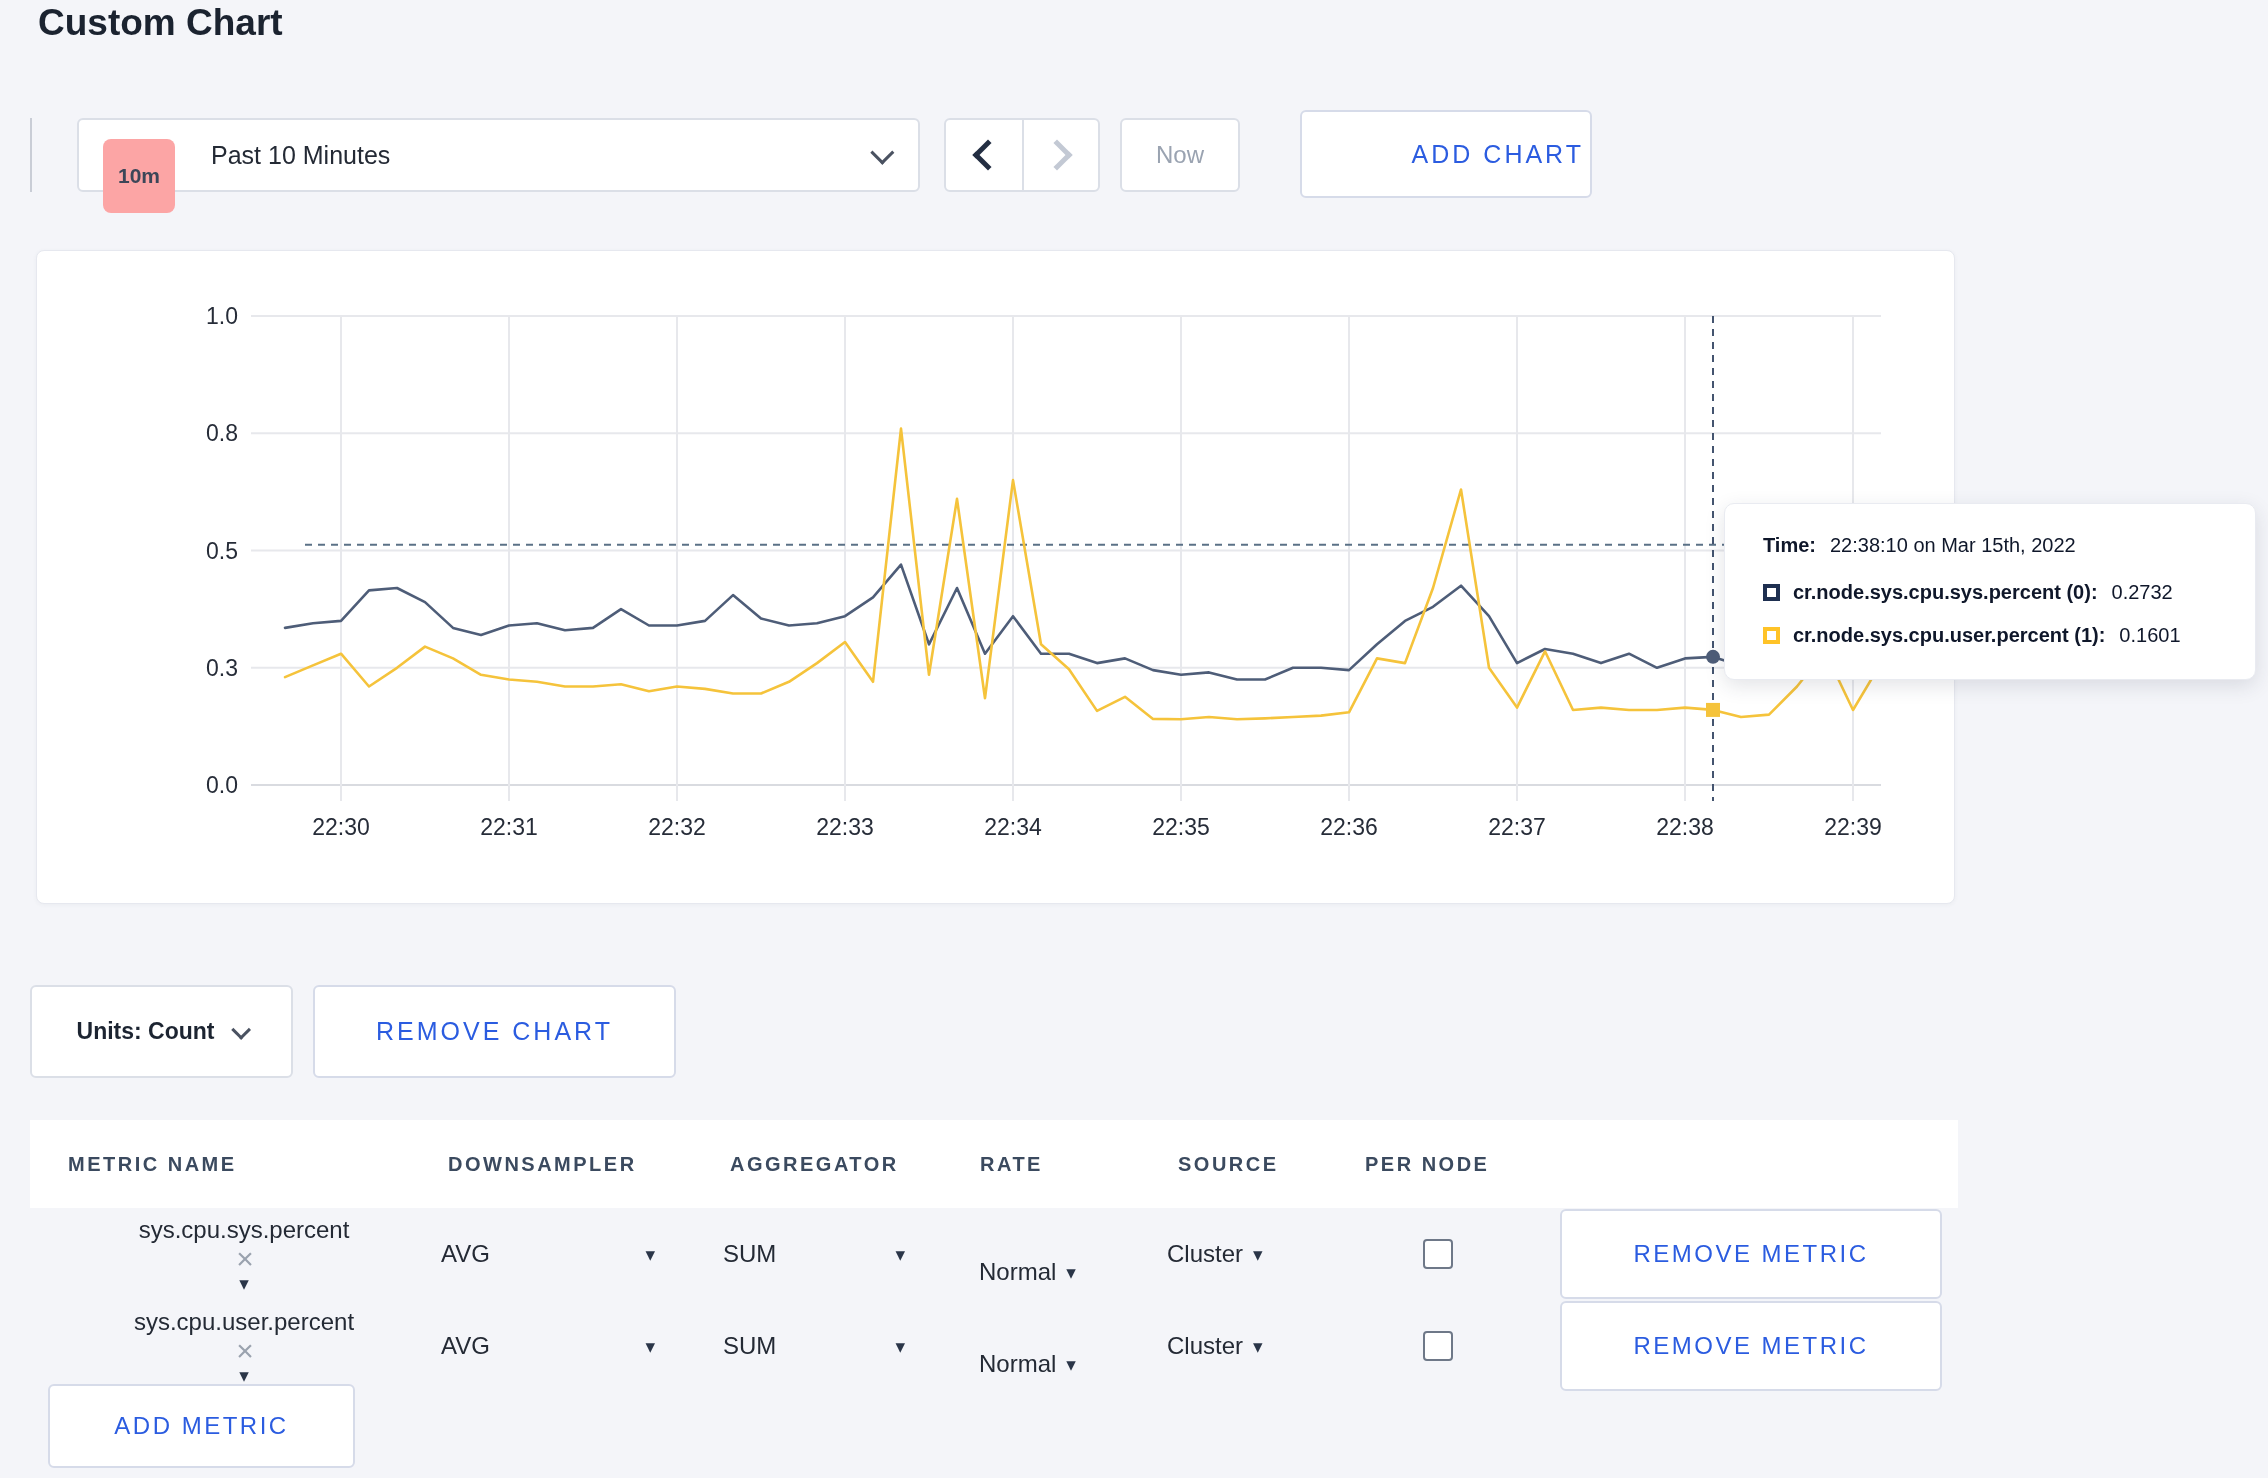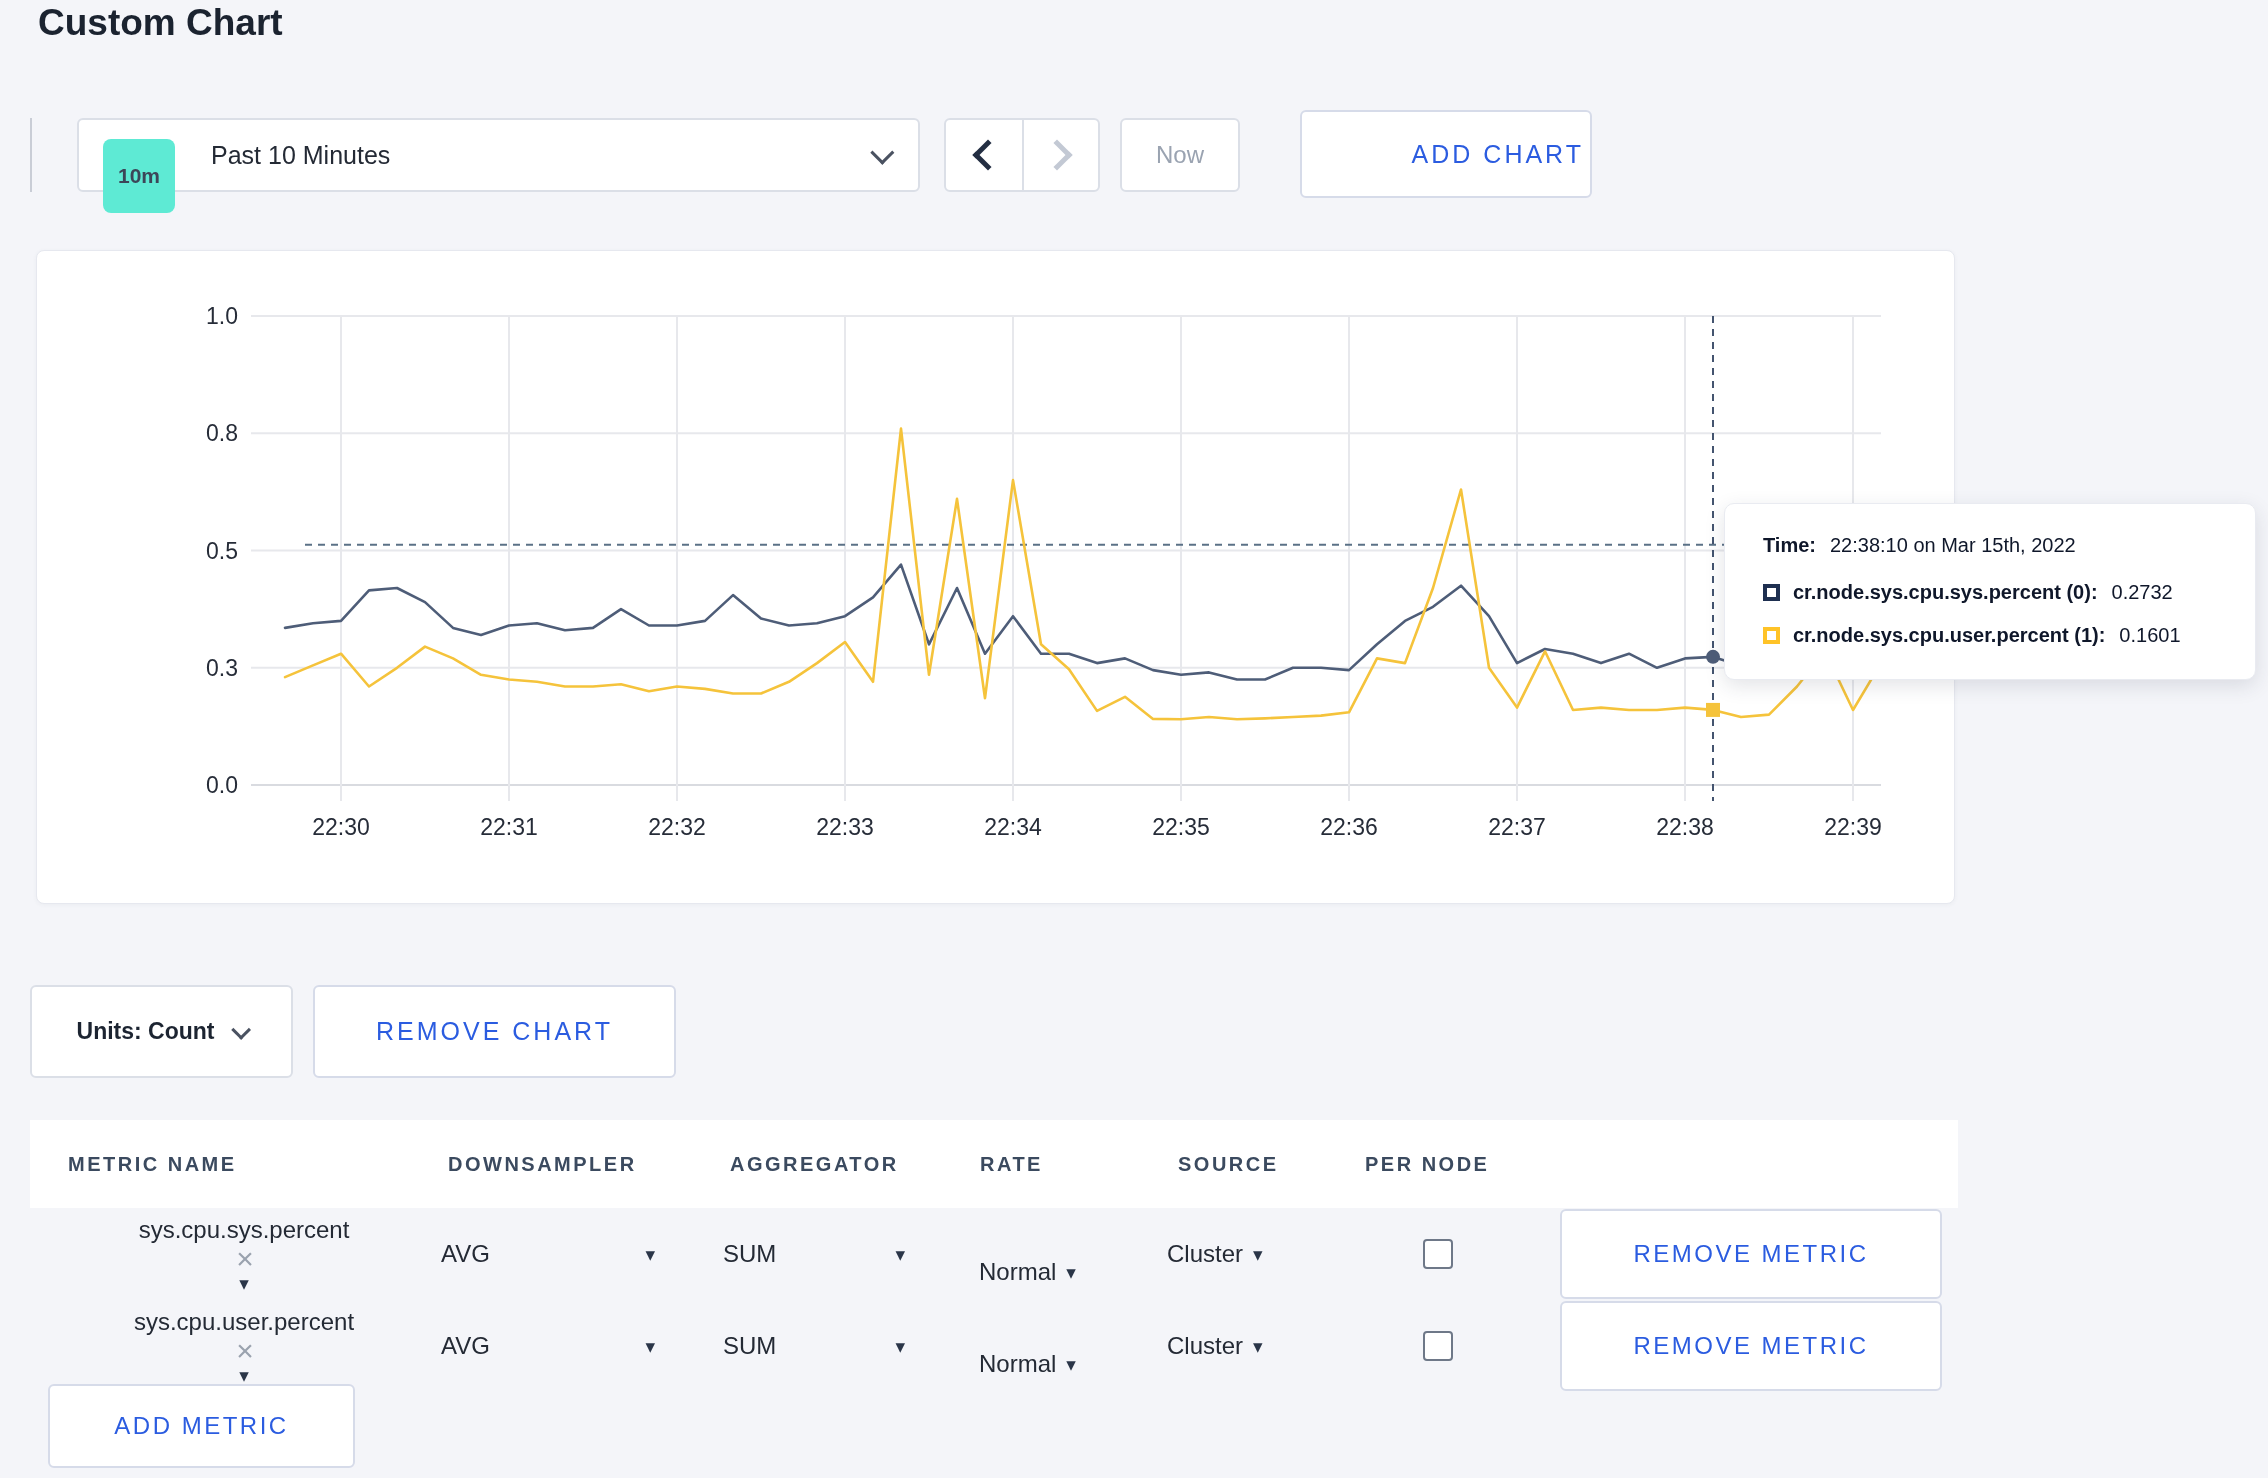--- a/index.html
+++ b/index.html
@@ -8,21 +8,21 @@
     background:#f4f5f9;font-family:"Liberation Sans",sans-serif;color:#242a35;
   }
   
   .page-title{position:absolute;left:38px;top:2px;font-size:37px;font-weight:600;color:#1b2330;margin:0;}
   .toolbar-rule{position:absolute;left:30px;top:118px;width:2px;height:74px;background:#c9cdd6;}
   .range-select{
     position:absolute;left:77px;top:118px;width:843px;height:74px;background:#fff;
     border:2px solid #dbdfe7;border-radius:6px;display:flex;align-items:center;box-sizing:border-box;
     padding:0 30px 0 24px;cursor:pointer;
   }
-  .range-badge{background:#5eead4;border-radius:8px;padding:25px 15px;font-size:21px;font-weight:700;color:#3c4658;margin-top:42px;}
+  .range-badge{background:#fca5a5;border-radius:8px;padding:25px 15px;font-size:21px;font-weight:700;color:#3c4658;margin-top:42px;}
   .range-label{font-size:25px;margin-left:36px;color:#242a35;}
   .chevron-down{margin-left:auto;width:14px;height:14px;border-right:3px solid #4a5261;border-bottom:3px solid #4a5261;transform:rotate(45deg) translateY(-4px);}
   .nav-group{position:absolute;left:944px;top:118px;height:74px;display:flex;background:#fff;border:2px solid #dbdfe7;border-radius:6px;box-sizing:border-box;}
   .nav-btn{width:76px;height:100%;background:transparent;border:none;display:flex;align-items:center;justify-content:center;cursor:pointer;padding:0;}
   .nav-btn + .nav-btn{border-left:2px solid #dbdfe7;}
   .chev{display:inline-block;width:17px;height:17px;}
   .chev-left{border-left:5px solid #232e42;border-bottom:5px solid #232e42;transform:rotate(45deg);margin-left:8px;}
   .chev-right{border-right:5px solid #c3c9d4;border-top:5px solid #c3c9d4;transform:rotate(45deg);margin-right:8px;}
   .now-btn{position:absolute;left:1120px;top:118px;width:120px;height:74px;background:#fff;border:2px solid #dbdfe7;border-radius:6px;color:#9aa3b1;font-size:24px;font-family:inherit;cursor:default;}
   .blue-btn{

